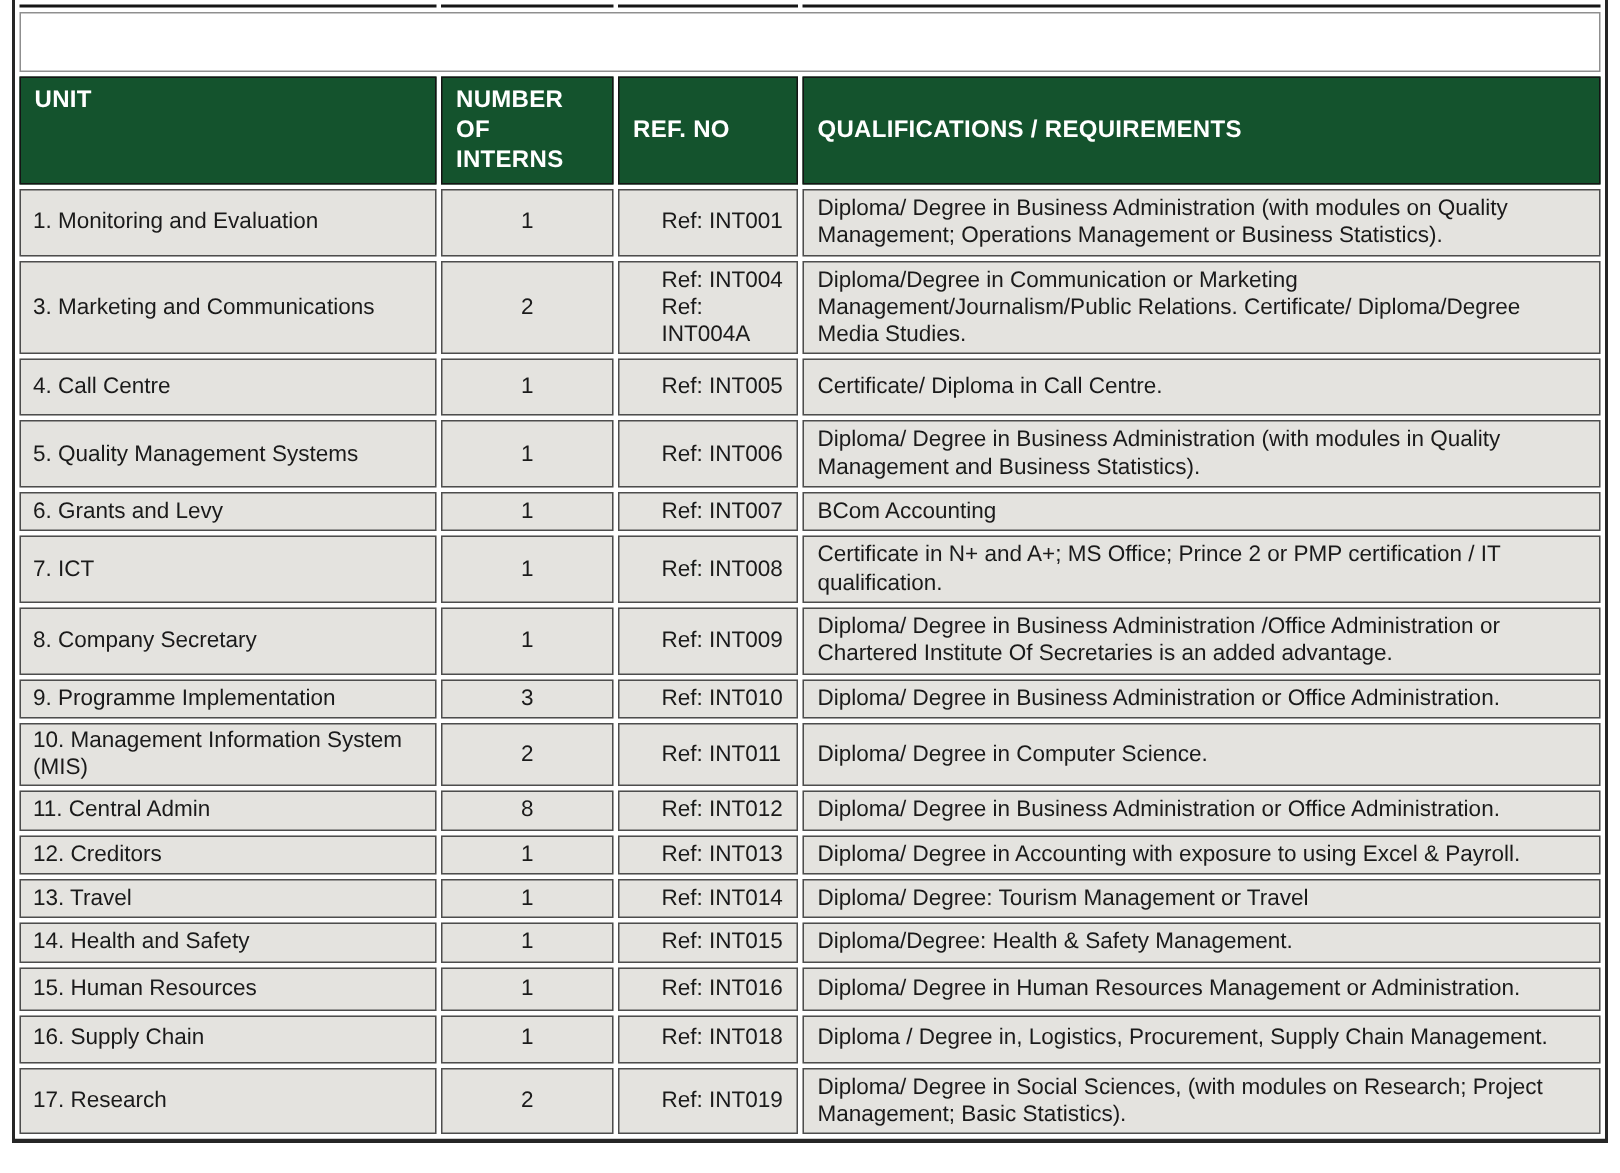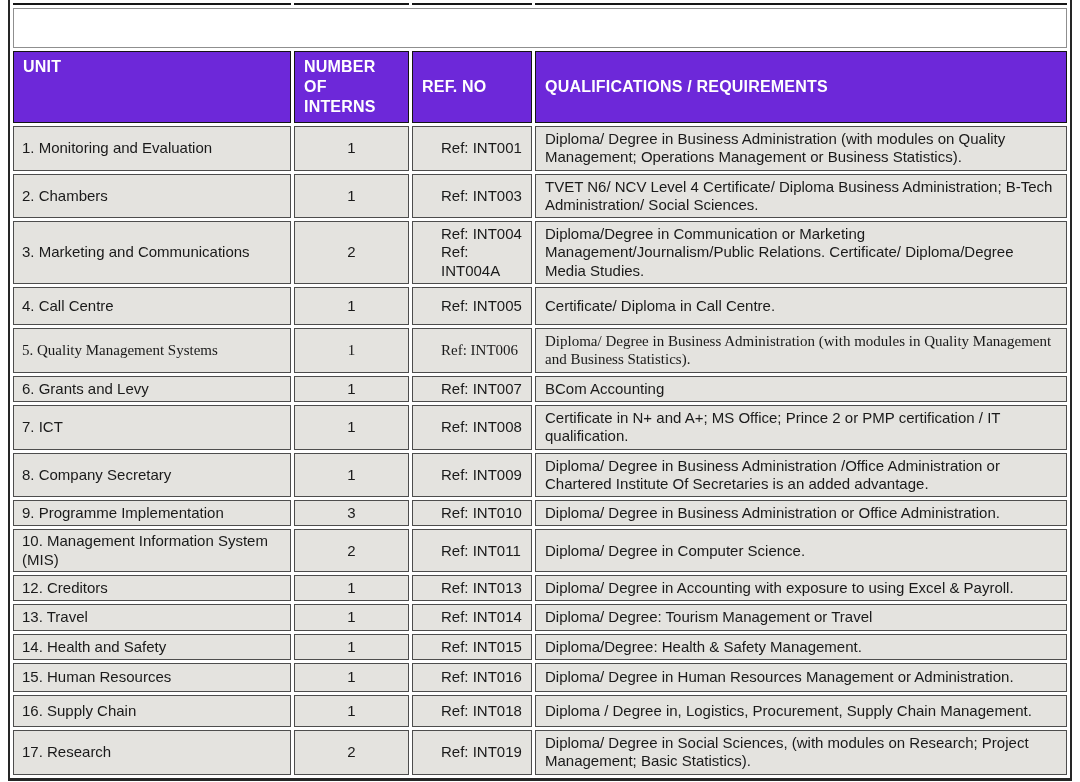--- a/index.html
+++ b/index.html
@@ -24,21 +24,21 @@
   
   tr.sliver td{
     background:#161616;border:none;height:2px;padding:0;
   }
   
   tr.white-row td{
     background:#ffffff;border:1px solid #8f8f8f;height:38px;padding:0;
   }
   
   thead th{
-    background:#6d28d9;color:#ffffff;
+    background:#14532d;color:#ffffff;
     font-size:16px;font-weight:bold;text-align:left;
     border:1px solid #141414;
     padding:5px 9px;height:50px;vertical-align:top;
     letter-spacing:.2px;line-height:1.25;
   }
   th.v-mid{vertical-align:middle;margin-top:28px;}
   
   tbody td{
     background:#e4e3df;
     border:1px solid #4d4d4d;
@@ -80,40 +80,34 @@
           <th class="v-mid">QUALIFICATIONS / REQUIREMENTS</th>
         </tr>
       </thead>
       <tbody id="tbody">
           <tr class="data-row" style="height: 42px; margin-top: 41px;">
     <td class="unit">1. Monitoring and Evaluation</td>
     <td class="num">1</td>
     <td class="ref">Ref: INT001</td>
     <td class="qual">Diploma/ Degree in Business Administration (with modules on Quality Management; Operations Management or Business Statistics).</td>
   </tr>
-          <tr class="data-row" style="height: 36px;">
-    <td class="unit">2. Chambers</td>
-    <td class="num">1</td>
-    <td class="ref">Ref: INT003</td>
-    <td class="qual">TVET N6/ NCV Level 4 Certificate/ Diploma Business Administration; B-Tech Administration/ Social Sciences.</td>
-  </tr>
           <tr class="data-row" style="height: 48px;">
     <td class="unit">3. Marketing and Communications</td>
     <td class="num">2</td>
     <td class="ref">Ref: INT004
 Ref: INT004A</td>
     <td class="qual">Diploma/Degree in Communication or Marketing Management/Journalism/Public Relations. Certificate/ Diploma/Degree Media Studies.</td>
   </tr>
           <tr class="data-row" style="height: 38px;">
     <td class="unit">4. Call Centre</td>
     <td class="num">1</td>
     <td class="ref">Ref: INT005</td>
     <td class="qual">Certificate/ Diploma in Call Centre.</td>
   </tr>
-          <tr class="data-row" style="height: 34px; font-family: Liberation Serif, serif;">
+          <tr class="data-row" style="height: 34px;">
     <td class="unit">5. Quality Management Systems</td>
     <td class="num">1</td>
     <td class="ref">Ref: INT006</td>
     <td class="qual">Diploma/ Degree in Business Administration (with modules in Quality Management and Business Statistics).</td>
   </tr>
           <tr class="data-row" style="height: 26px;">
     <td class="unit">6. Grants and Levy</td>
     <td class="num">1</td>
     <td class="ref">Ref: INT007</td>
     <td class="qual">BCom Accounting</td>
@@ -134,20 +128,26 @@
     <td class="unit">9. Programme Implementation</td>
     <td class="num">3</td>
     <td class="ref">Ref: INT010</td>
     <td class="qual">Diploma/ Degree in Business Administration or Office Administration.</td>
   </tr>
           <tr class="data-row" style="height: 36px;">
     <td class="unit">10. Management Information System (MIS)</td>
     <td class="num">2</td>
     <td class="ref">Ref: INT011</td>
     <td class="qual">Diploma/ Degree in Computer Science.</td>
+  </tr>
+          <tr class="data-row" style="height: 26px;">
+    <td class="unit">11. Central Admin</td>
+    <td class="num">8</td>
+    <td class="ref">Ref: INT012</td>
+    <td class="qual">Diploma/ Degree in Business Administration or Office Administration.</td>
   </tr>
           <tr class="data-row" style="height: 26px;">
     <td class="unit">12. Creditors</td>
     <td class="num">1</td>
     <td class="ref">Ref: INT013</td>
     <td class="qual">Diploma/ Degree in Accounting with exposure to using Excel &amp; Payroll.</td>
   </tr>
           <tr class="data-row" style="height: 24px;">
     <td class="unit">13. Travel</td>
     <td class="num">1</td>

